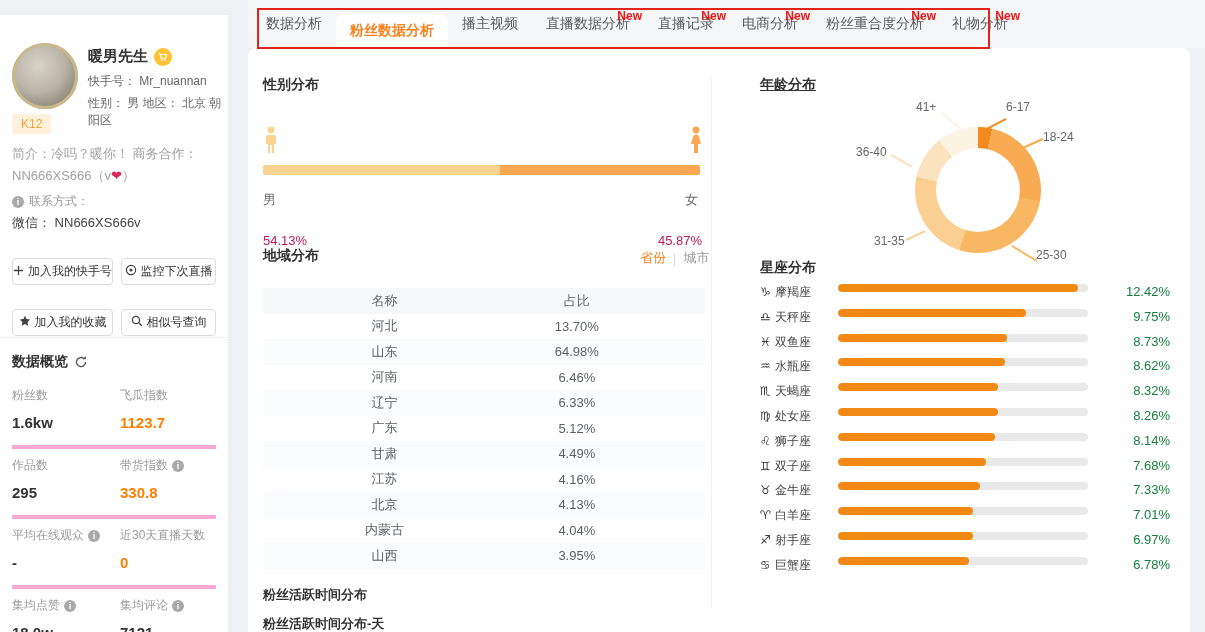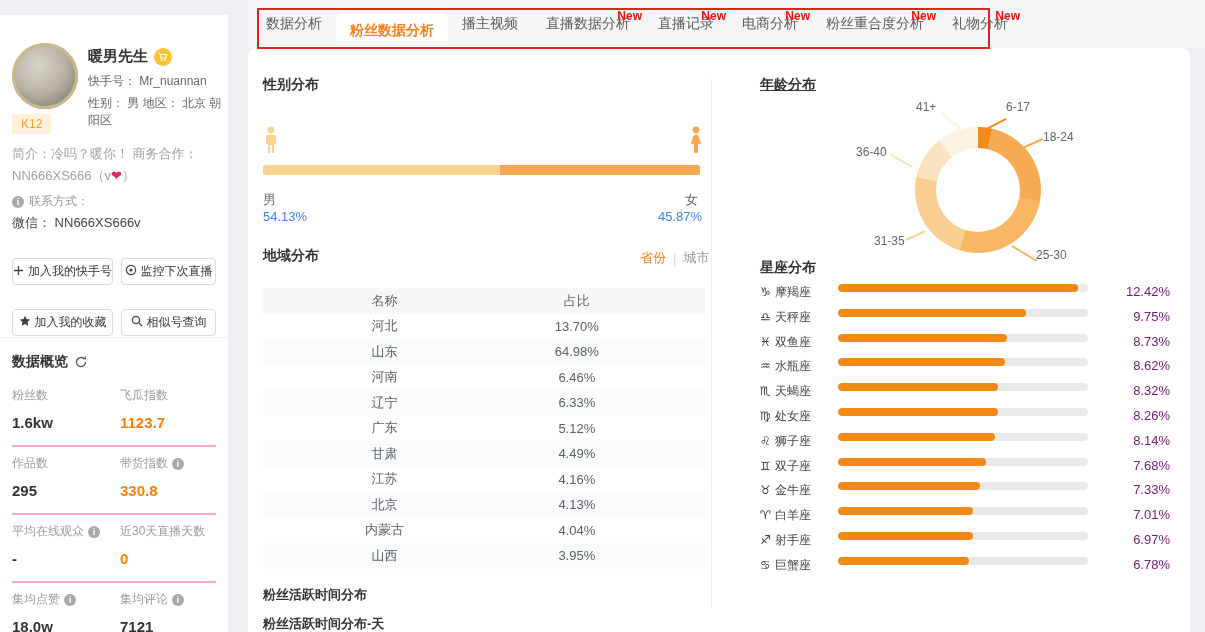--- a/index.html
+++ b/index.html
@@ -23,21 +23,21 @@
 
   .btn-grid { position:absolute; left:12px; top:243px; width:204px; display:grid; grid-template-columns:1fr 1fr; gap:24px 8px; }
   .s-btn { height:27px; background:#fff; border:1px solid #dcdcdc; border-radius:4px; font-size:12px; color:#333;
            display:flex; align-items:center; justify-content:center; gap:4px; cursor:pointer; white-space:nowrap; }
 
   .side-divider { position:absolute; left:0; top:322px; width:228px; height:1px; background:#f0f0f0; }
   .ov-title { position:absolute; left:12px; top:338px; font-size:14px; font-weight:bold; color:#333; display:flex; align-items:center; gap:6px; }
 
   .stats { position:absolute; left:12px; top:364px; width:204px; }
   .stat-row { display:grid; grid-template-columns:108px 1fr; padding:8px 0 14px 0; }
-  .stat-row + .stat-row { border-top:2px solid #f9a8d4; }
+  .stat-row + .stat-row { border-top:4px solid #f9a8d4; }
   .stat-label { font-size:12px; color:#9c9c9c; display:flex; align-items:center; gap:4px; margin-bottom:10px; }
   .stat-value { font-size:15px; font-weight:bold; color:#333; }
   .stat-value.orange { color:#ff7e00; }
   .info-i { display:inline-flex; width:12px; height:12px; border-radius:50%; background:#a9a9a9; color:#fff; font-size:9px;
             align-items:center; justify-content:center; font-style:normal; font-weight:bold; }
 
   
   .tabstrip { position:absolute; left:248px; top:0; width:957px; height:48px; background:#f5f6f8; }
   .tabs { display:flex; height:48px; align-items:stretch; padding-left:4px; }
   .tab { position:relative; padding:0 14px; font-size:14px; color:#595959; display:flex; align-items:center; cursor:pointer; }
@@ -52,21 +52,21 @@
   .vdivider { position:absolute; left:463px; top:30px; width:1px; height:530px; background:#f0f1f3; }
 
   
   .g-icon { position:absolute; top:78px; }
   .g-icon.male { left:15px; }
   .g-icon.female { left:440px; }
   .gender-bar { position:absolute; left:15px; top:117px; width:437px; height:10px; border-radius:2px; overflow:hidden; display:flex; }
   .gender-bar .m { height:100%; }
   .gender-bar .f { height:100%; flex:1; }
   .g-lab { position:absolute; font-size:13px; color:#666; }
-  .g-pct { position:absolute; font-size:13px; color:#3b82f6; }
+  .g-pct { position:absolute; font-size:13px; color:#be185d;margin-top:24px; }
 
   
   .toggle { position:absolute; left:392px; top:201px; font-size:13px; display:flex; gap:7px; align-items:center; }
   .toggle .sel { color:#f7821e; cursor:pointer; }
   .toggle .sep { color:#d8d8d8; }
   .toggle .unsel { color:#999; cursor:pointer; }
   .rtable { position:absolute; left:15px; top:240px; width:442px; font-size:13px; color:#5c6066; }
   .rtable .tr { display:flex; height:25.5px; align-items:center; }
   .rtable .c1 { width:55%; text-align:center; }
   .rtable .c2 { width:32%; text-align:center; }
@@ -91,21 +91,21 @@
   .age-ln-4 { left:643px; top:106px; width:24px; transform:rotate(29deg); }
   .age-ln-5 { left:694px; top:64px; width:24px; transform:rotate(40deg); }
 
   
   .zlist { position:absolute; left:512px; top:236px; width:410px; }
   .zrow { height:24.8px; display:flex; align-items:flex-start; }
   .zname { width:78px; font-size:12px; color:#444; white-space:nowrap; }
   .zsym { display:inline-block; width:15px; color:#3a3a3a; font-family:"DejaVu Sans",sans-serif; }
   .ztrack { width:250px; height:8px; border-radius:4px; background:#e9e9e9; position:relative; overflow:hidden; }
   .zfill { position:absolute; left:0; top:0; height:8px; border-radius:4px; }
-  .zpct { flex:1; text-align:right; font-size:13px; color:#701a75; }
+  .zpct { flex:1; text-align:right; font-size:13px; color:#15803d; }
 </style>
 </head>
 <body>
 
 <div class="sidebar">
   <div class="avatar"></div>
   <div class="name-row">
     <span>暖男先生</span>
     <span class="cart-badge">
       <svg width="10" height="10" viewBox="0 0 16 16">

